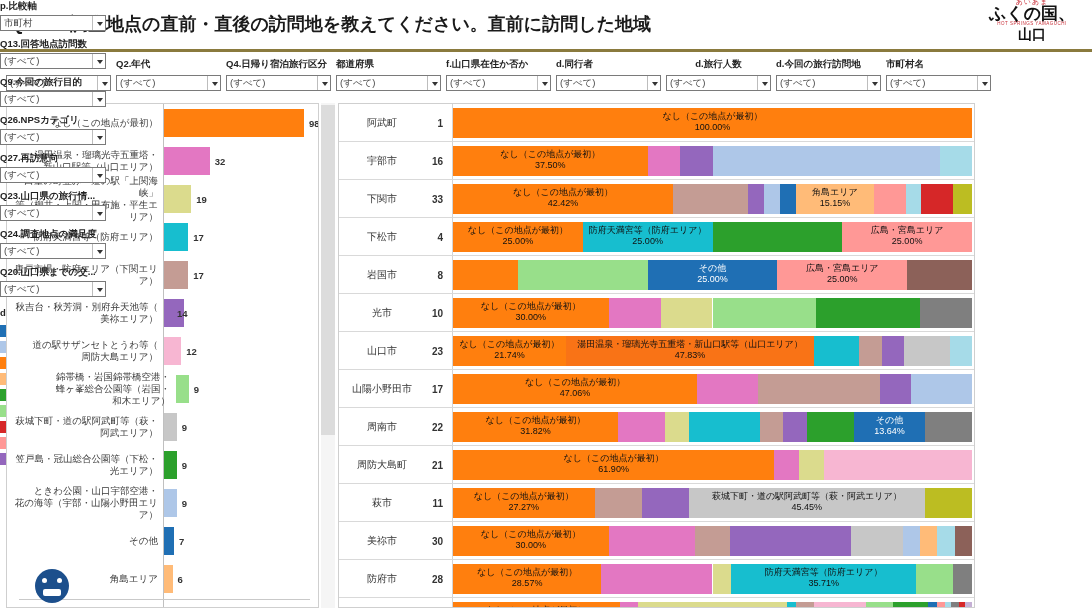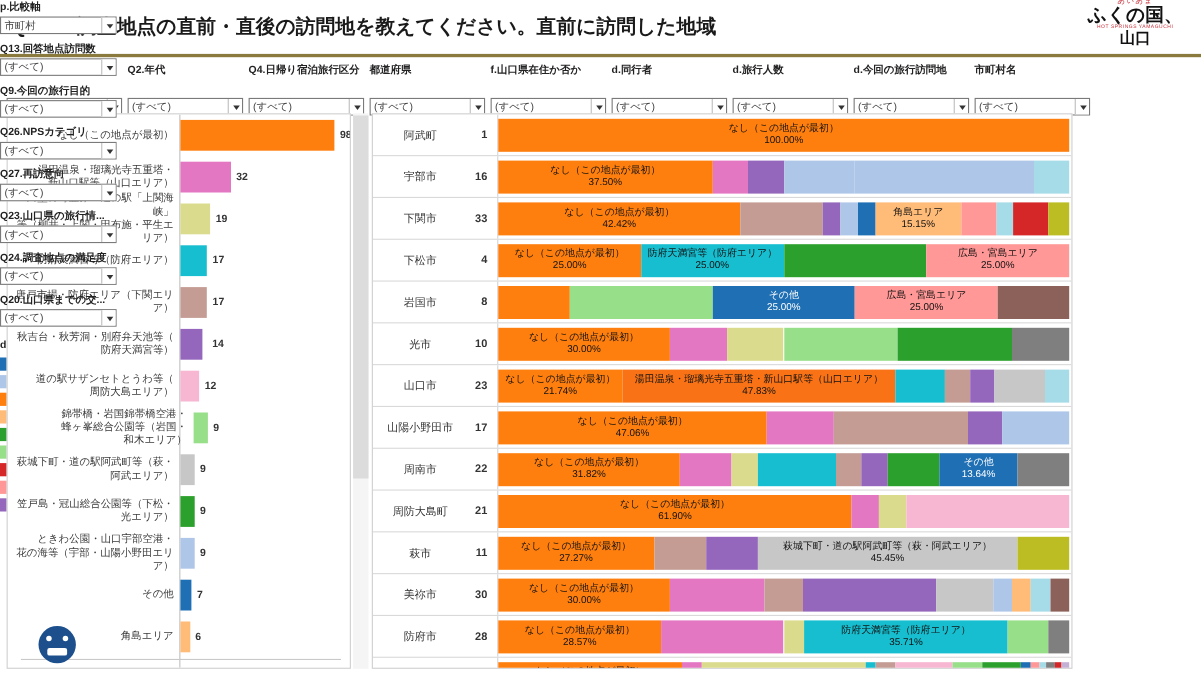--- a/index.html
+++ b/index.html
@@ -34,21 +34,21 @@
   
   .filterbar {
     position:absolute; left:0; top:55px; width:1092px; height:46px;
     background:#fff;
   }
   .filter {
     position:absolute; top:3px;
   }
   .filter .flabel {
     font-size:9.5px; font-weight:bold; color:#222; white-space:nowrap;
-    display:block; margin-bottom:20px; line-height:11px;
+    display:block; margin-bottom:6px; line-height:11px;
   }
   .dd {
     position:relative; height:16px; border:1px solid #7a7a7a; background:#fff;
     display:block;
   }
   .dd .val {
     position:absolute; left:3px; top:1px; font-size:9.5px; color:#444;
     white-space:nowrap; overflow:hidden;
   }
   .dd .arw {
@@ -172,21 +172,21 @@
           <span class="arw"></span>
         </span>
       </div>
       <div class="filter" style="left: 556px; width: 105px;">
         <span class="flabel">d.同行者</span>
         <span class="dd">
           <span class="val">(すべて)</span>
           <span class="arw"></span>
         </span>
       </div>
-      <div class="filter" style="left: 666px; width: 105px;">
+      <div class="filter" style="left: 666px; width: 105px; text-align: center;">
         <span class="flabel">d.旅行人数</span>
         <span class="dd">
           <span class="val">(すべて)</span>
           <span class="arw"></span>
         </span>
       </div>
       <div class="filter" style="left: 776px; width: 105px;">
         <span class="flabel">d.今回の旅行訪問地</span>
         <span class="dd">
           <span class="val">(すべて)</span>
@@ -238,24 +238,24 @@
         <div class="lrow" style="height: 38px;">
           <div class="lbl">
             <div>唐戸市場・防府エリア（下関エリア）</div>
           </div>
           <div class="lbar" style="width:24.285714285714285px;height:28px;background:#c49c94"></div>
           <div class="lval" style="left:186.28571428571428px">17</div>
         </div>
         <div class="lrow" style="height: 38px;">
           <div class="lbl">
             <div>秋吉台・秋芳洞・別府弁天池等（</div>
-            <div>防府天満宮等）</div>
+            <div>美祢エリア）</div>
           </div>
           <div class="lbar" style="width:20px;height:28px;background:#9467bd"></div>
-          <div class="lval" style="left:186px">14</div>
+          <div class="lval" style="left:170px">14</div>
         </div>
         <div class="lrow" style="height: 38px;">
           <div class="lbl">
             <div>道の駅サザンセトとうわ等（</div>
             <div>周防大島エリア）</div>
           </div>
           <div class="lbar" style="width:17.142857142857142px;height:28px;background:#f7b6d2"></div>
           <div class="lval" style="left:179.14285714285714px">12</div>
         </div>
         <div class="lrow" style="height: 38px; margin-left: 12px;">

